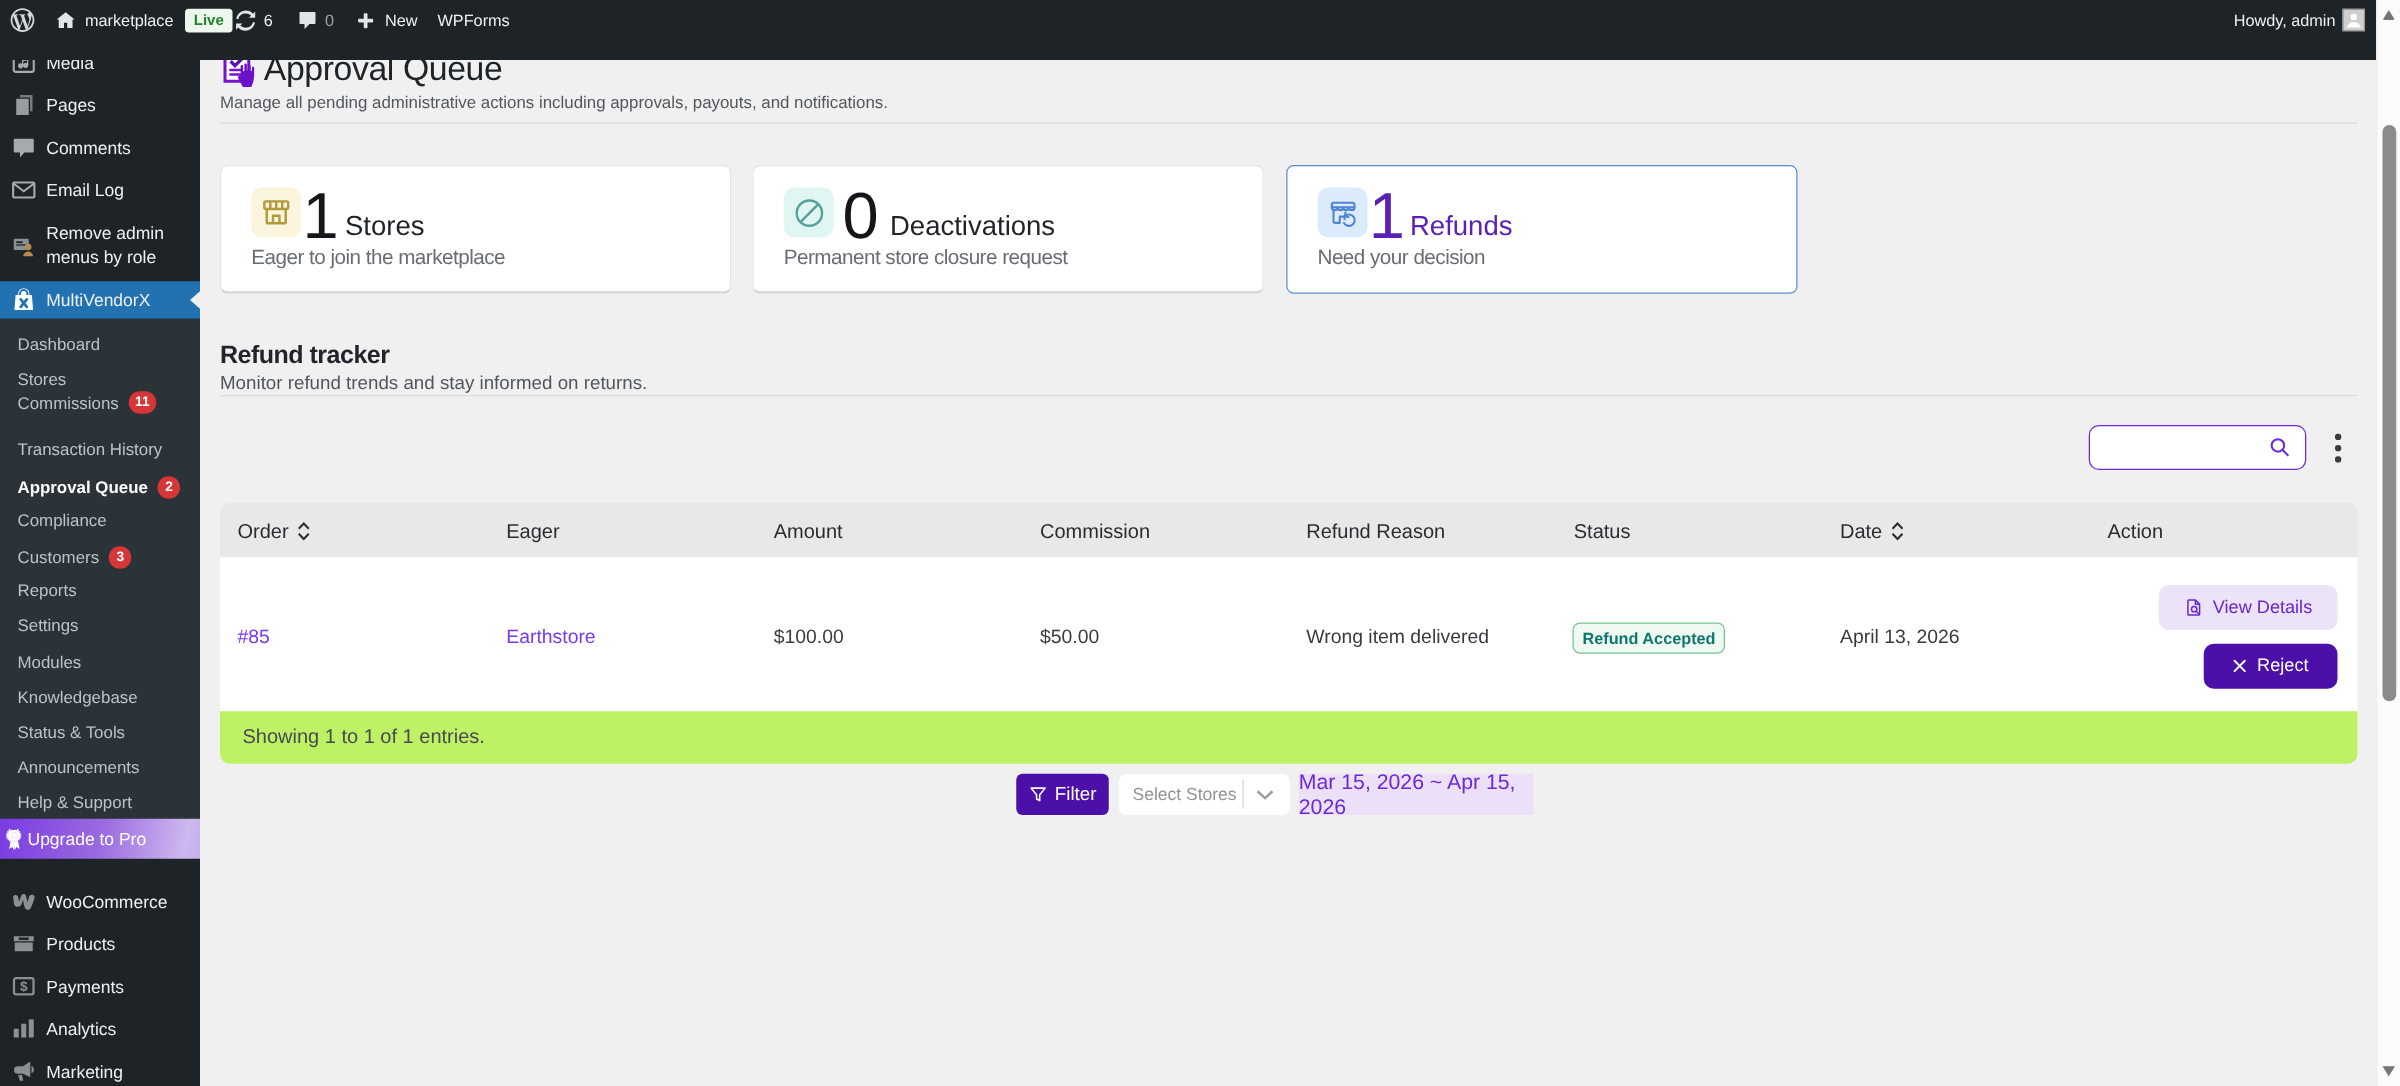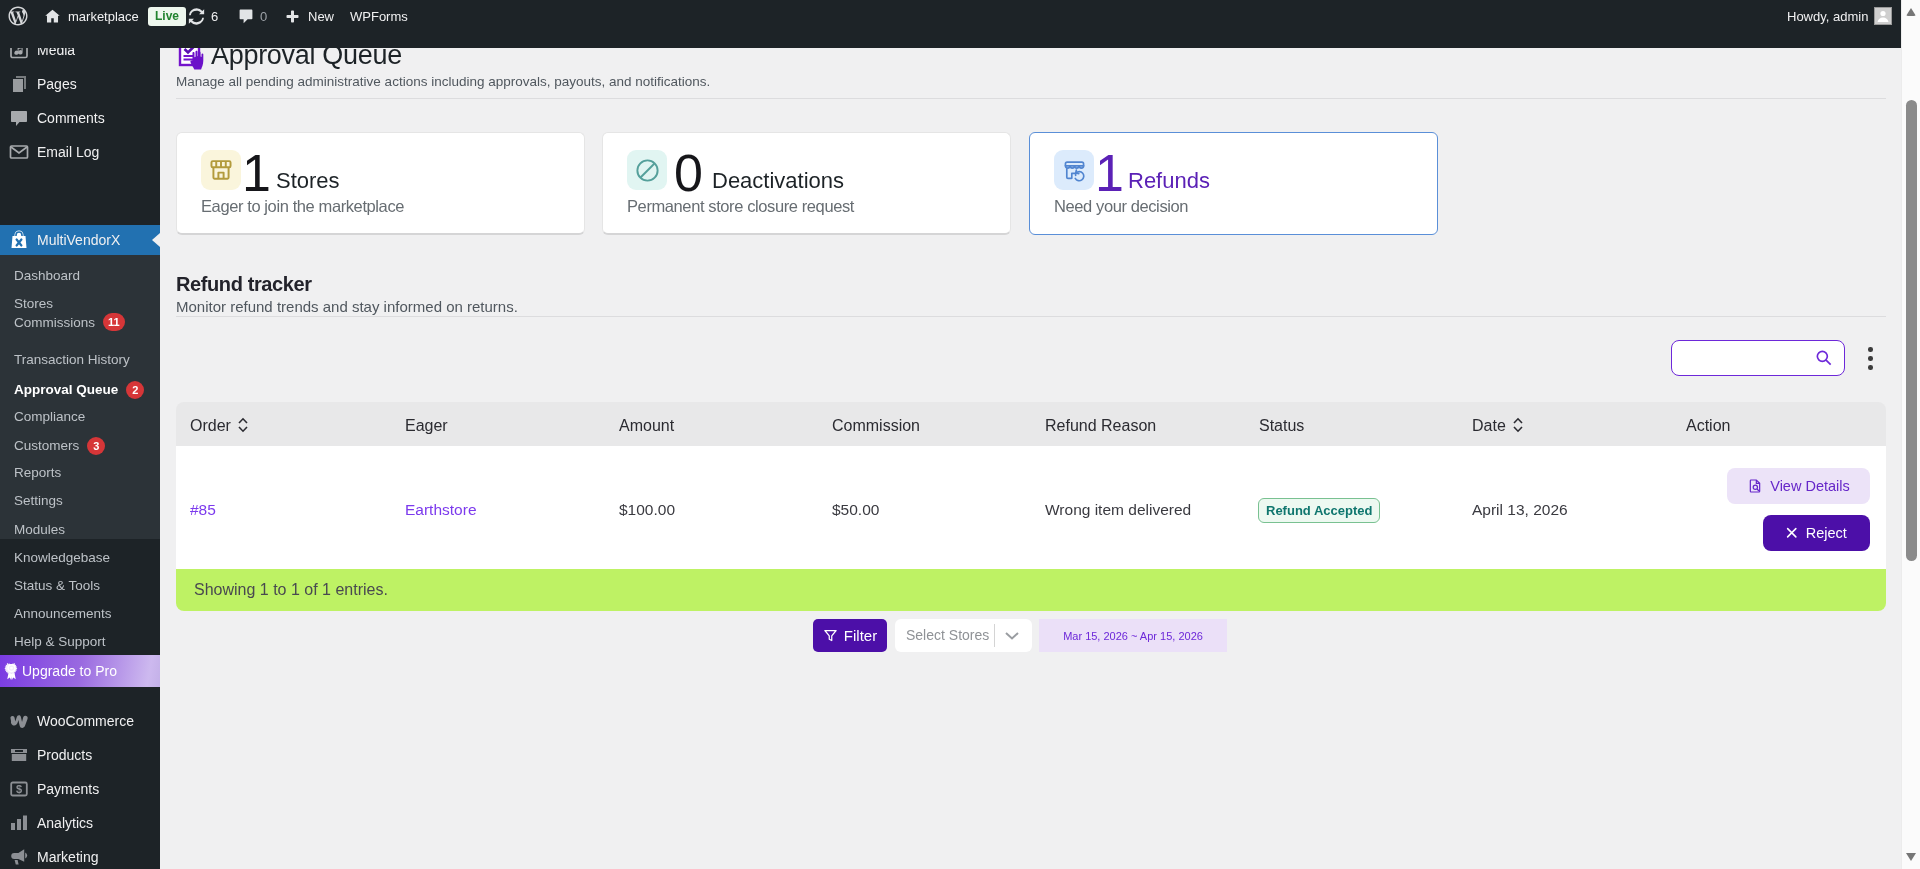--- a/index.html
+++ b/index.html
@@ -16,21 +16,21 @@
 #sb .up { top:8px; border-bottom:8px solid #767676; border-radius:2px; }
 #sb .down { bottom:8px; border-top:8px solid #767676; }
 
 
 #sidebar { position:absolute; left:0; top:32px; width:160px; height:837px; background:#1d2327; color:#f0f0f1; z-index:40; }
 .mitem { position:absolute; left:0; width:160px; height:34px; display:flex; align-items:center; font-size:14px; color:#f0f0f1; }
 .mitem svg { position:absolute; left:9px; width:20px; height:20px; }
 .mitem .lbl { position:absolute; left:37px; }
 #mvx { background:#2271b1; height:30px; }
 #mvx .notch { position:absolute; right:0; top:50%; margin-top:-7px; width:0; height:0; border-top:7px solid transparent; border-bottom:7px solid transparent; border-right:8px solid #f0f0f1; }
-#submenu { position:absolute; left:0; top:223px; width:160px; height:284px; background:#2c3338; }
+#submenu { position:absolute; left:0; top:223px; width:160px; height:400px; background:#2c3338; }
 .sitem { position:absolute; left:14px; font-size:13.5px; color:#bdc2c7; white-space:nowrap; display:flex; align-items:center; }
 .badge { display:inline-flex; align-items:center; justify-content:center; background:#d63638; color:#fff; border-radius:10px; font-size:11px; font-weight:bold; height:18px; min-width:18px; padding:0 5px; margin-left:8px; }
 #upg { position:absolute; left:0; top:623px; width:160px; height:32px; background:linear-gradient(100deg,#7a3be2 0%,#9a6ae0 50%,#cdb9ef 92%,#c3b0e8 100%); display:flex; align-items:center; color:#fff; font-size:14px; }
 
 
 #content { position:absolute; left:160px; top:32px; width:1743px; height:837px; }
 h1.pgtitle { position:absolute; left:51px; top:8px; font-size:27px; font-weight:500; color:#1d2327; letter-spacing:-0.3px; }
 .pgsub { position:absolute; left:16px; top:42px; font-size:13.5px; color:#50575e; }
 .hline { position:absolute; left:16px; width:1710px; border-top:1px solid #dcdcde; }
 
@@ -58,21 +58,21 @@
 .plink { color:#7c3aed; }
 
 #trow .statusbadge { position:absolute; left:1082px; top:52px; border:1.5px solid #79c191; background:#edf9f1; color:#0f766e; border-radius:6px; font-size:13px; font-weight:600; padding:4px 7px; }
 .btn-view { position:absolute; left:1551px; top:22px; width:143px; height:36px; background:#ece3f8; border-radius:8px; color:#6627c9; font-size:14.5px; display:flex; align-items:center; justify-content:center; gap:7px; }
 .btn-reject { position:absolute; left:1587px; top:69px; width:107px; height:36px; background:#4c0fa8; border-radius:8px; color:#fff; font-size:14.5px; font-weight:500; display:flex; align-items:center; justify-content:center; gap:8px; }
 
 
 #filterbar { position:absolute; left:0px; top:587px; width:1743px; height:33px; }
 .btn-filter { position:absolute; left:653px; top:0; width:74px; height:33px; background:#4c0fa8; border-radius:5px; color:#fff; font-size:15px; font-weight:500; display:flex; align-items:center; justify-content:center; gap:6px; }
 .sel-stores { position:absolute; left:735px; top:0; width:137px; height:33px; background:#fff; border-radius:6px; font-size:14px; color:#8f9296; }
-.datechip { position:absolute; left:879px; top:0; width:188px; height:33px; background:#ebe0f8; color:#6d28d9; font-size:11px; display:flex; align-items:center; justify-content:center; }
+.datechip { position:absolute; left:879px; top:0; width:188px; height:33px; background:#ebe0f8; color:#6d28d9; font-size:17px; display:flex; align-items:center; justify-content:center; }
 </style>
 </head>
 <body>
 
 <div id="adminbar">
   <div class="item" style="left:8px;">
     <svg width="20" height="20" viewBox="0 0 20 20">
         <path fill="#d5d7d9" d="M10 0.5C4.75 0.5 0.5 4.75 0.5 10s4.25 9.5 9.5 9.5 9.5-4.25 9.5-9.5S15.25 0.5 10 0.5zM1.93 10c0-1.17.25-2.28.7-3.28L6.5 17.3A8.07 8.07 0 011.93 10zm8.07 8.07c-.79 0-1.56-.12-2.28-.33l2.42-7.03 2.48 6.79c.02.04.04.08.06.11a8.07 8.07 0 01-2.68.46zm1.11-11.86c.49-.03.92-.08.92-.08.43-.05.38-.69-.05-.66 0 0-1.3.1-2.14.1-.79 0-2.11-.1-2.11-.1-.44-.03-.49.64-.06.66 0 0 .41.05.84.08l1.25 3.41-1.75 5.24L5.1 6.21c.48-.03.92-.08.92-.08.43-.05.38-.69-.05-.66 0 0-1.3.1-2.14.1-.15 0-.33 0-.52-.01A8.06 8.06 0 0110 1.93c2.1 0 4.01.8 5.45 2.12-.03 0-.07-.01-.1-.01-.79 0-1.35.69-1.35 1.43 0 .66.38 1.22.79 1.89.31.53.66 1.22.66 2.21 0 .69-.26 1.48-.61 2.59l-.8 2.68-2.93-8.63zm2.96 10.77l2.45-7.08c.46-1.14.61-2.06.61-2.87 0-.3-.02-.57-.05-.83a8.07 8.07 0 01-3.01 10.78z"></path>
       </svg>
   </div>
@@ -139,20 +139,30 @@
         <path d="M3 3h14c.6 0 1 .4 1 1v9c0 .6-.4 1-1 1h-6.5L7 18v-4H3c-.6 0-1-.4-1-1V4c0-.6.4-1 1-1z"></path>
       </svg>
     <span class="lbl">Comments</span>
   </div>
   <div class="mitem" style="top:103px;">
     <svg viewBox="0 0 20 20">
         <rect x="1.5" y="4" width="17" height="12" rx="1" fill="none" stroke="#a7aaad" stroke-width="1.7"></rect>
         <path d="M2 5l8 6 8-6" fill="none" stroke="#a7aaad" stroke-width="1.7"></path>
       </svg>
     <span class="lbl">Email Log</span>
+  </div>
+  <div class="mitem" style="top:142px;height:48px;">
+    <svg viewBox="0 0 20 20" style="top:14px;">
+        <rect x="2" y="3" width="12" height="9" rx="1" fill="#8c8f94"></rect>
+        <rect x="4" y="5" width="5" height="1.5" fill="#1d2327"></rect>
+        <rect x="4" y="7.5" width="8" height="1" fill="#1d2327"></rect>
+        <circle cx="13.5" cy="9.5" r="2.6" fill="#b88a4e"></circle>
+        <path d="M9.5 17c.4-2.6 2-3.9 4-3.9s3.6 1.3 4 3.9z" fill="#b88a4e"></path>
+      </svg>
+    <span class="lbl" style="top:3px;position:absolute;line-height:19px;">Remove admin<br>menus by role</span>
   </div>
   <div class="mitem" id="mvx" style="top:193px;">
     <svg viewBox="0 0 20 20">
         <path d="M5.5 6V5a4.5 4.5 0 019 0v1h2l1 12H2.5l1-12z" fill="#fff"></path>
         <path d="M7 6V5a3 3 0 016 0v1" fill="none" stroke="#2271b1" stroke-width="1.6"></path>
         <path d="M7.6 9.5l4.8 6M12.4 9.5l-4.8 6" stroke="#2271b1" stroke-width="2.2" stroke-linecap="round"></path>
       </svg>
     <span class="lbl">MultiVendorX</span>
     <span class="notch"></span>
   </div>

